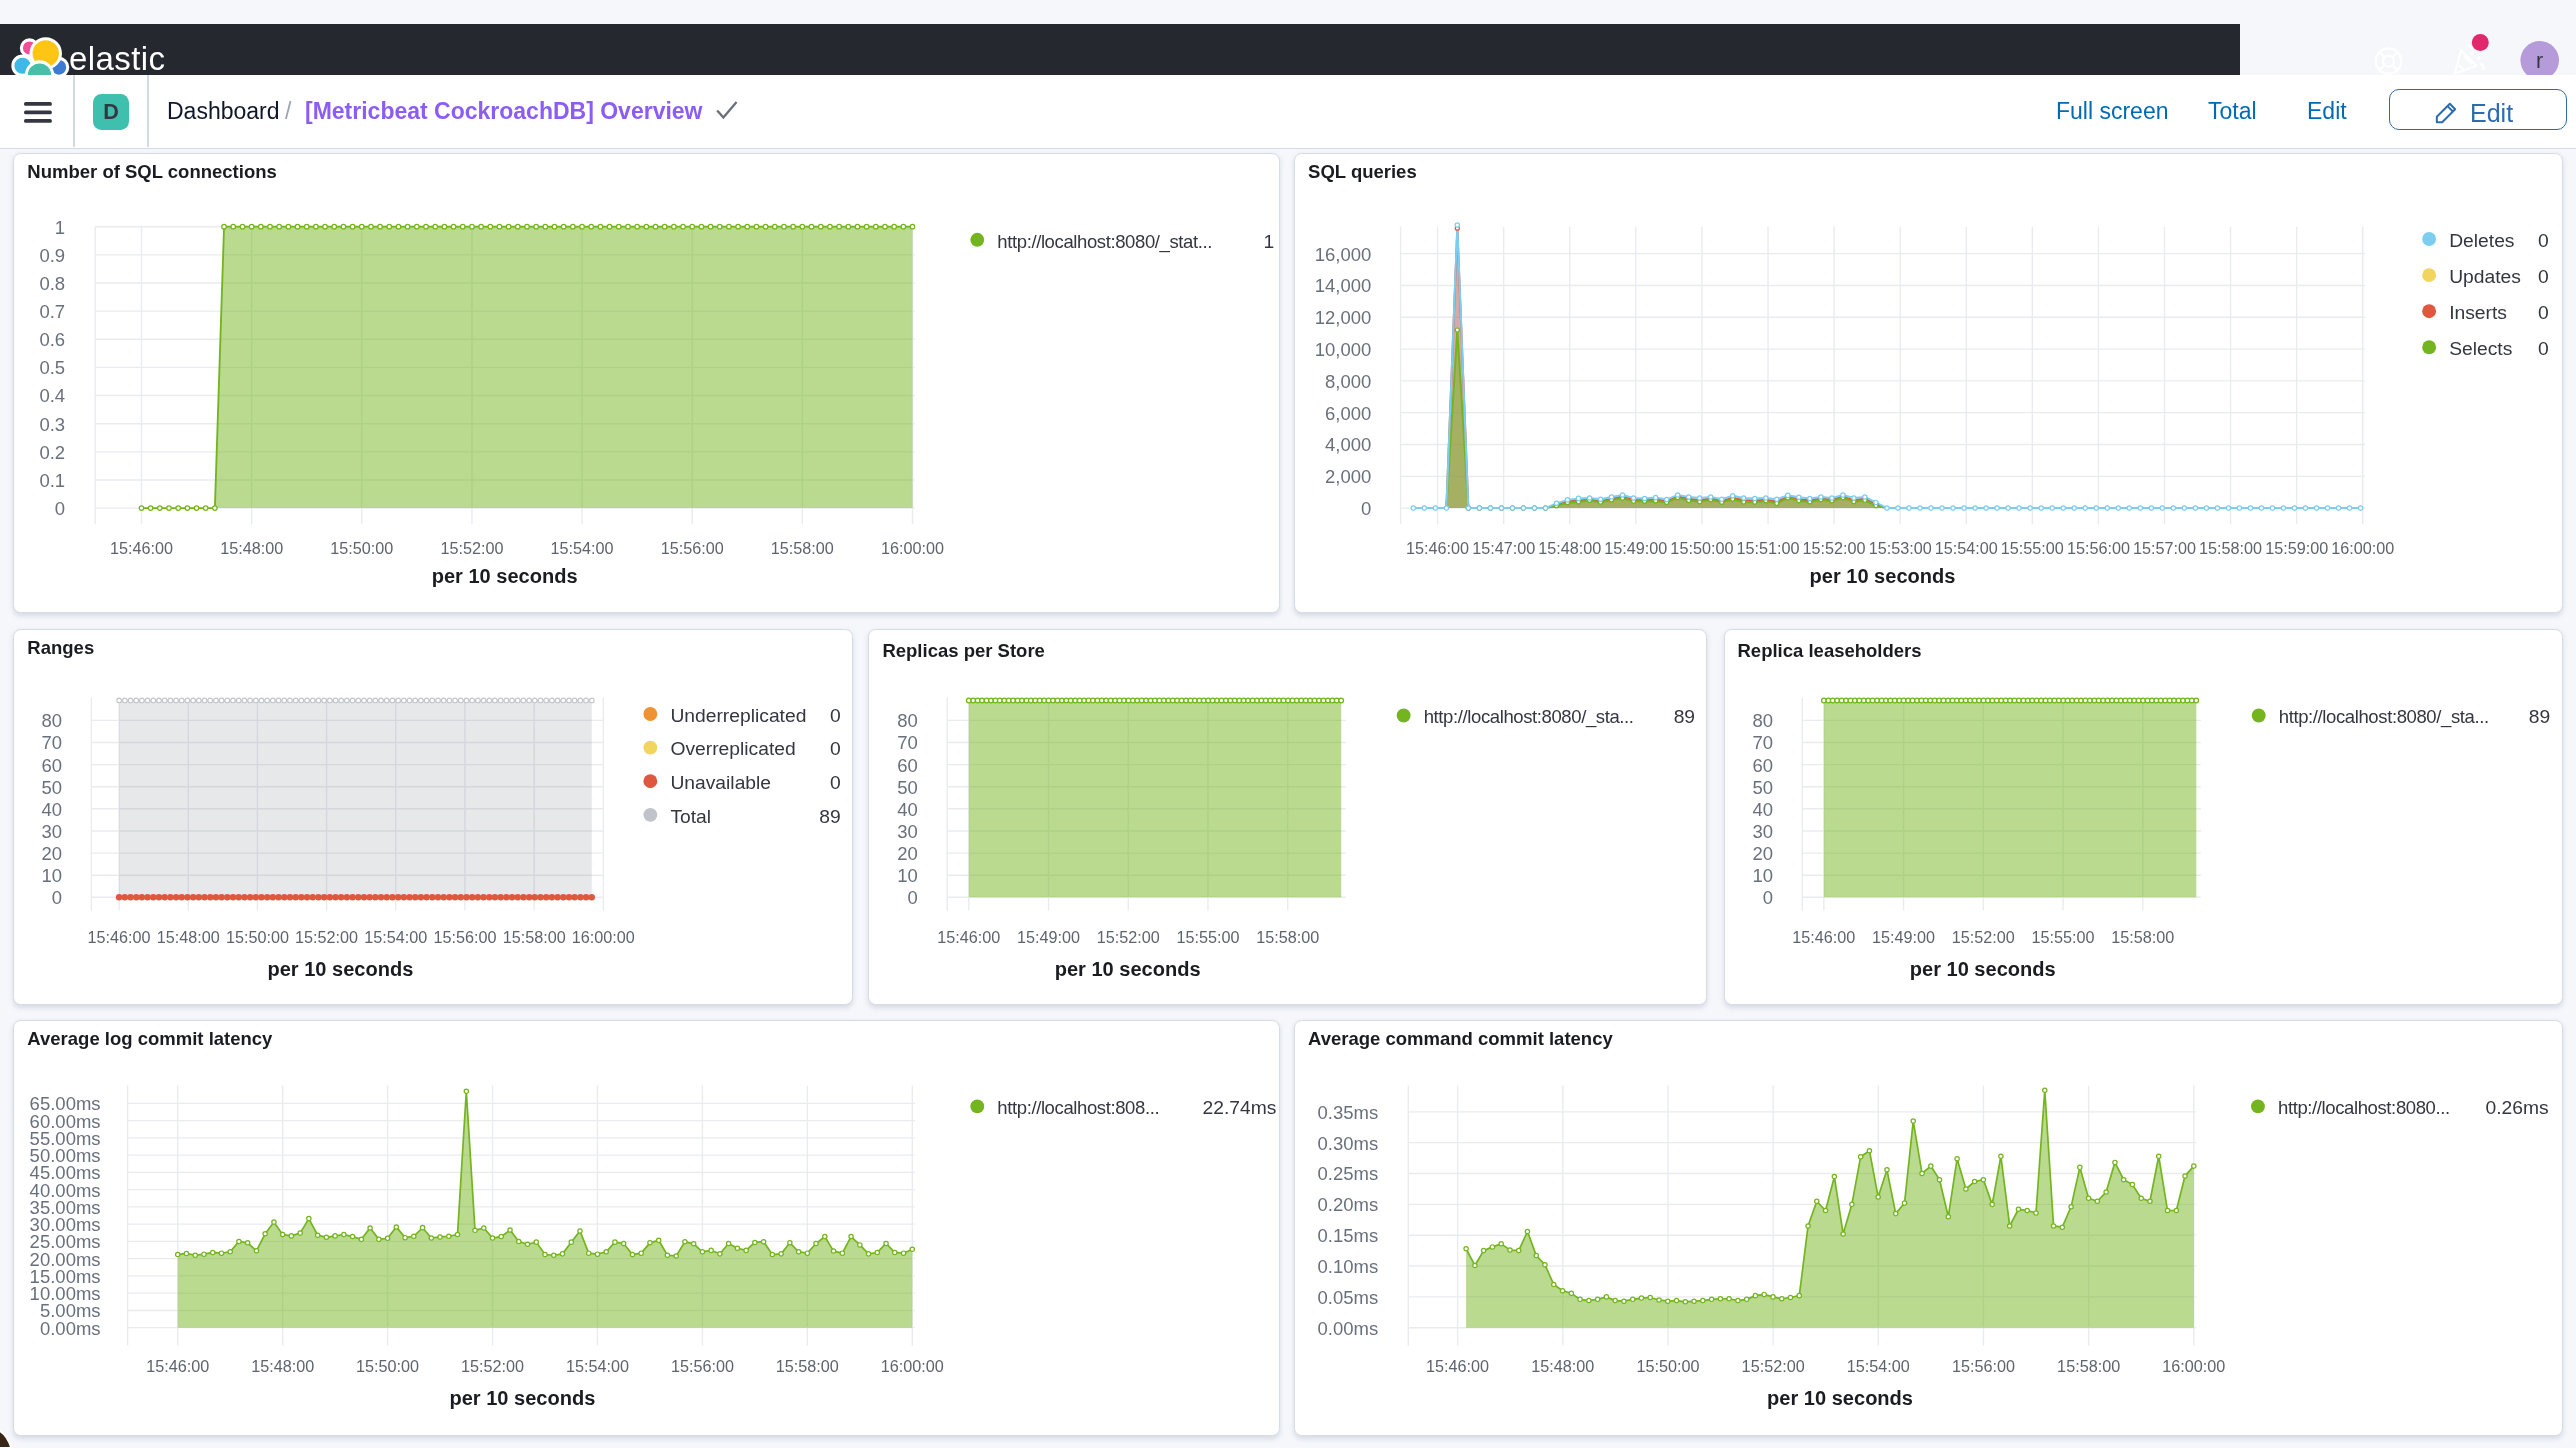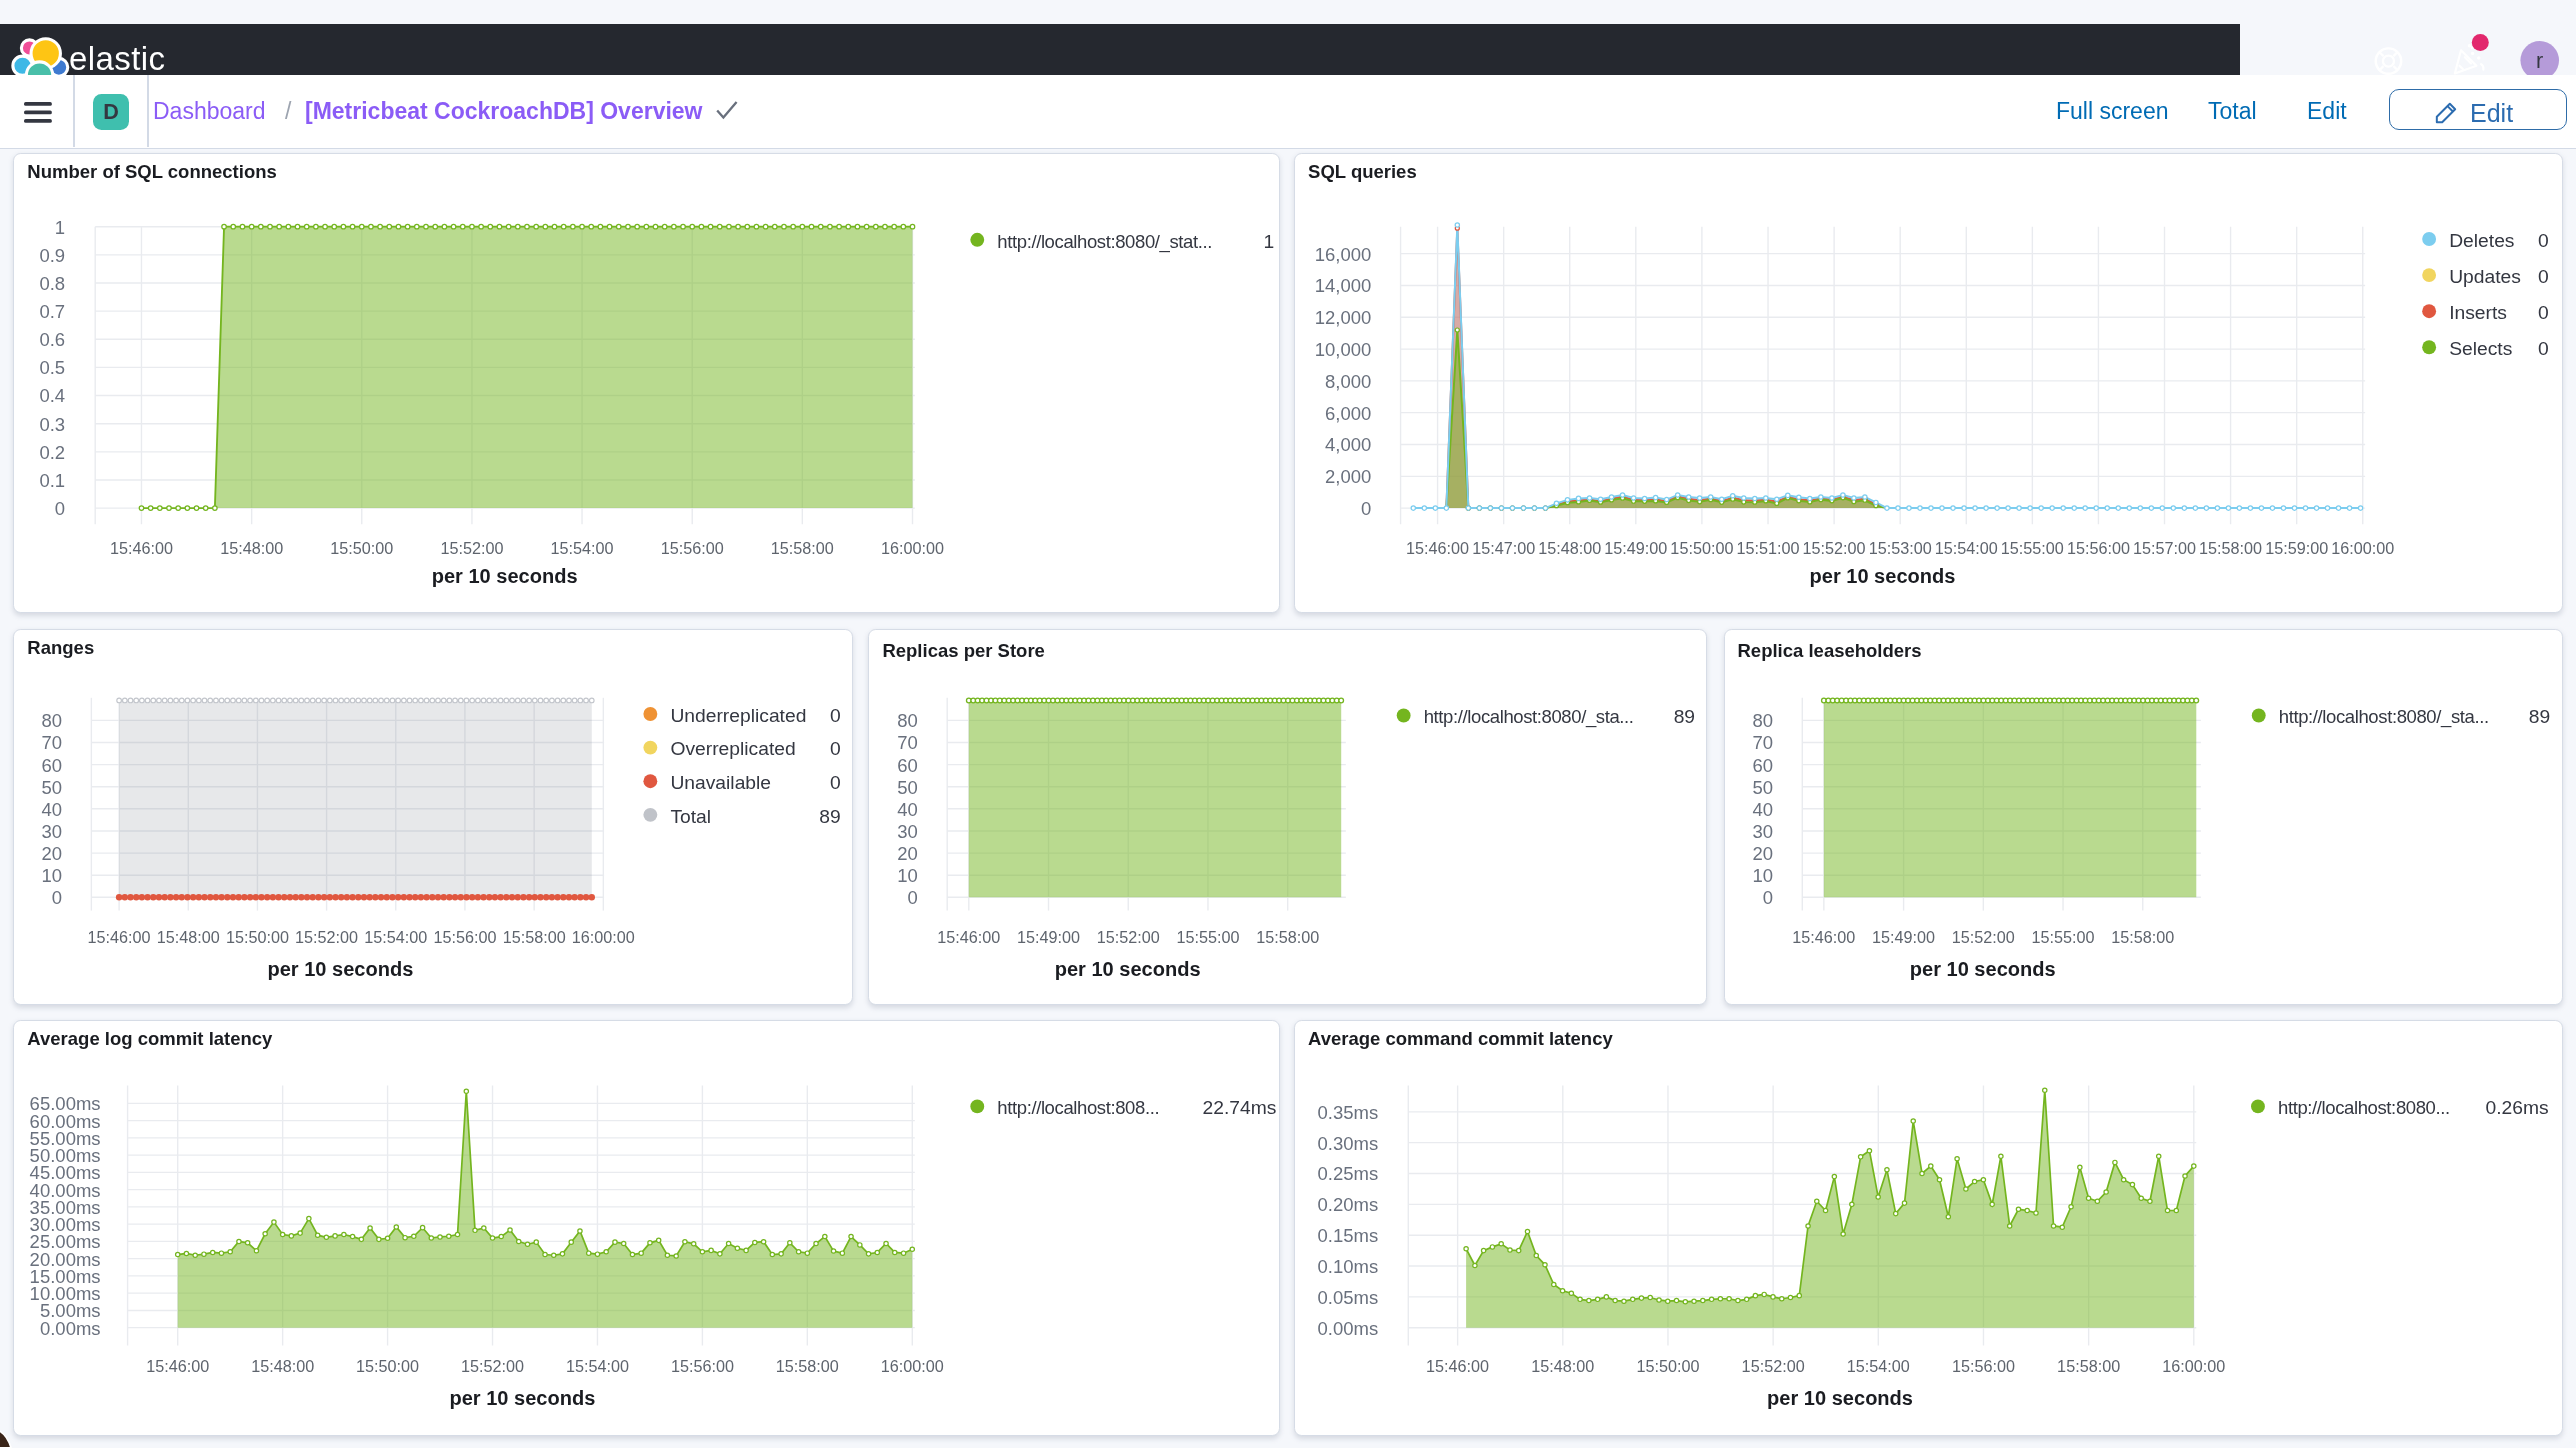--- a/index.html
+++ b/index.html
@@ -1152,21 +1152,21 @@
 <svg width="62" height="74" style="position:absolute;left:0;top:0;" viewBox="0 0 80 96">
       <g fill="#343741">
         <rect x="31" y="35" width="36" height="5" rx="2"></rect>
         <rect x="31" y="46" width="36" height="5" rx="2"></rect>
         <rect x="31" y="57" width="36" height="5" rx="2"></rect>
       </g>
     </svg>
 <div class="sep" style="left:73px;"></div>
 <div id="dbadge">D</div>
 <div class="sep" style="left:147px;"></div>
-<span class="bc" style="left:153px;color:#8b5cf6;">Dashboard</span>
+<span class="bc" style="left:167px;color:#0f172a;">Dashboard</span>
 <span class="bc" style="left:285px;color:#9DA4B0;">/</span>
 <span class="bc" style="left:305px;color:#8b5cf6;font-weight:600;">[Metricbeat CockroachDB] Overview</span>
 <svg width="31" height="31" style="position:absolute;left:711px;top:20px;" viewBox="0 0 40 40">
       <path d="M8,20 L16,29 L33,9" fill="none" stroke="#69707D" stroke-width="3"></path>
     </svg>
 <span class="bc blink" style="left:2056px;">Full screen</span>
 <span class="bc blink" style="left:2208px;">Total</span>
 <span class="bc blink" style="left:2307px;">Edit</span>
 <div id="editbtn">
       <svg width="26" height="26" style="position:absolute;left:43px;top:10px;" viewBox="0 0 34 34">

